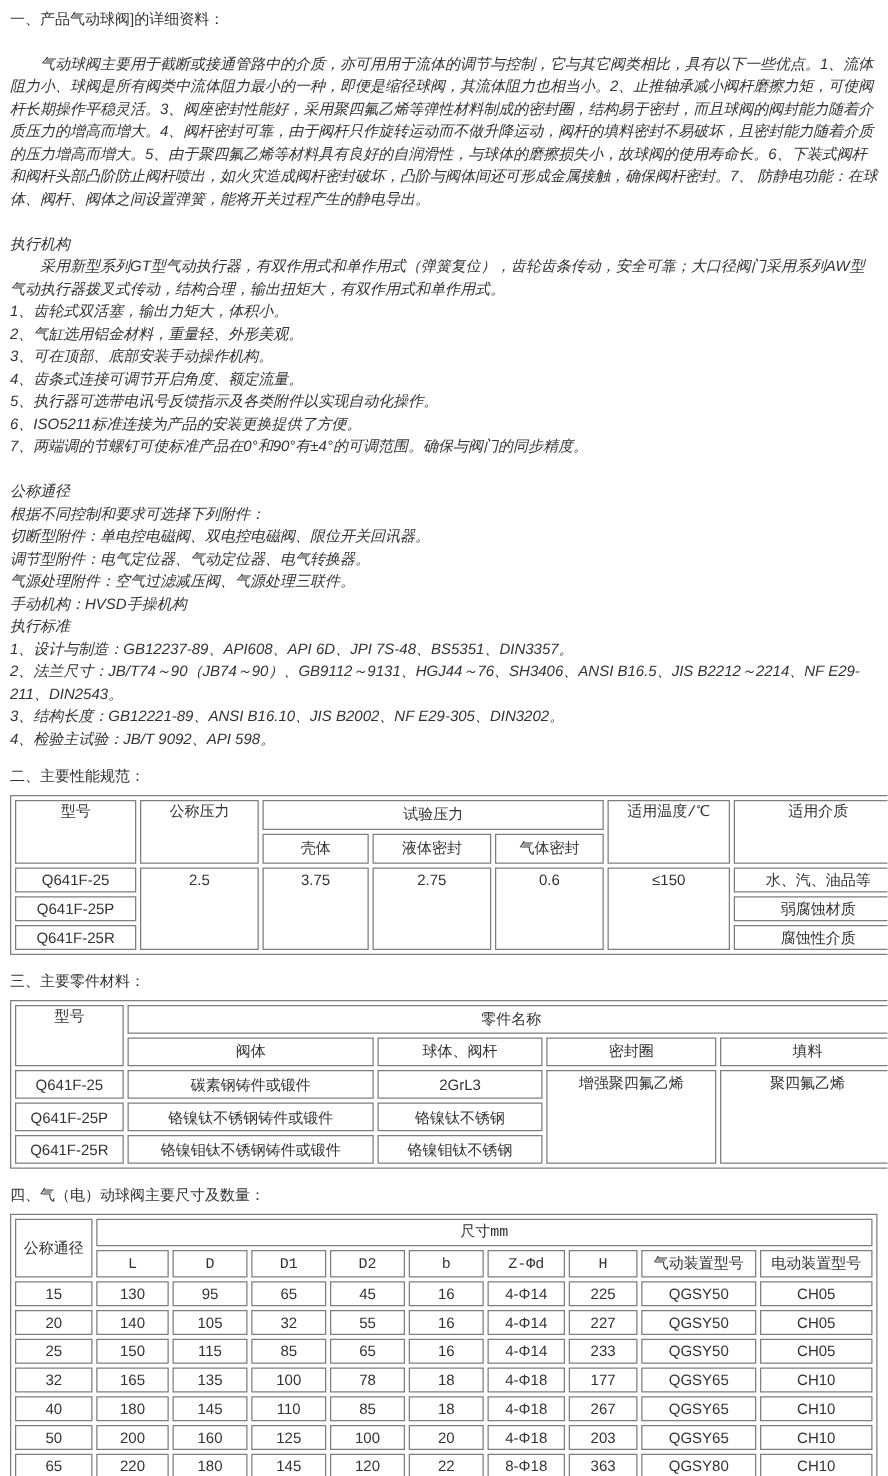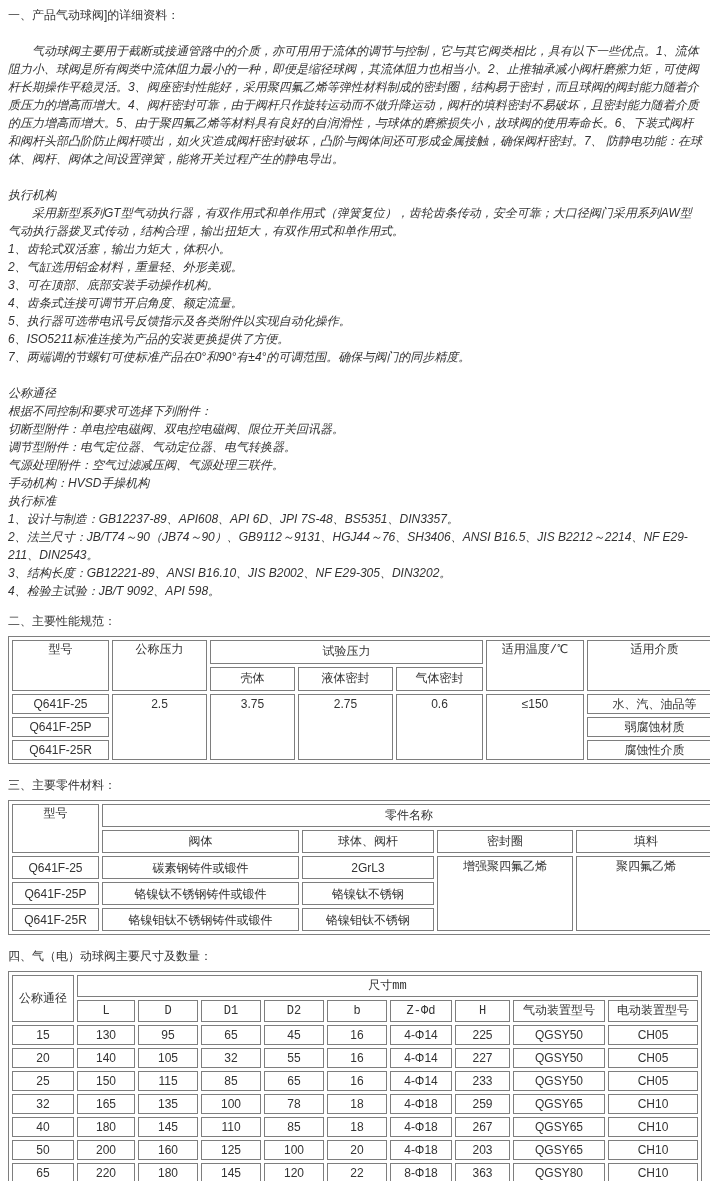--- a/index.html
+++ b/index.html
@@ -232,21 +232,21 @@
         <td>CH05</td>
       </tr>
       <tr>
         <td>32</td>
         <td>165</td>
         <td>135</td>
         <td>100</td>
         <td>78</td>
         <td>18</td>
         <td>4-Φ18</td>
-        <td>259</td>
+        <td>177</td>
         <td>QGSY65</td>
         <td>CH10</td>
       </tr>
       <tr>
         <td>40</td>
         <td>180</td>
         <td>145</td>
         <td>110</td>
         <td>85</td>
         <td>18</td>

